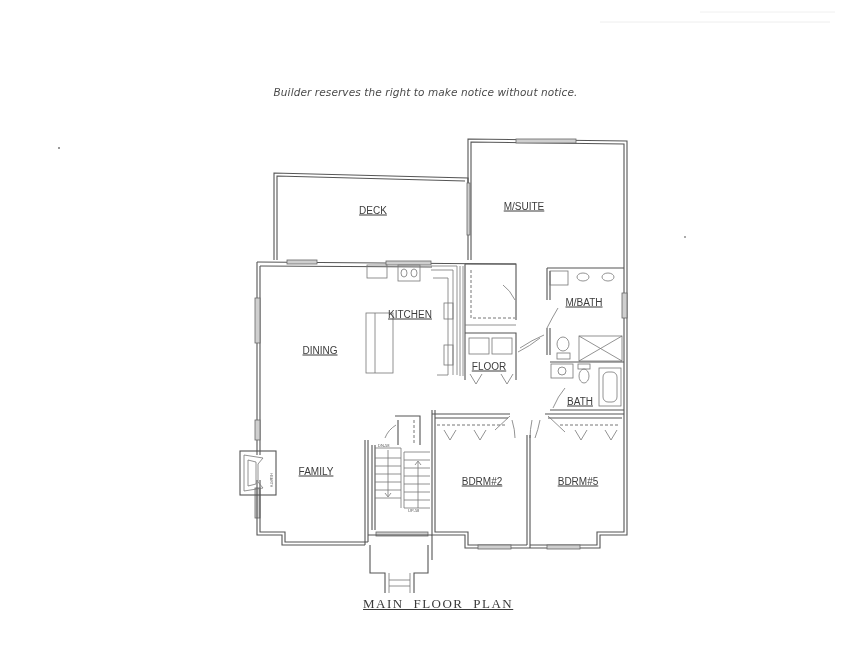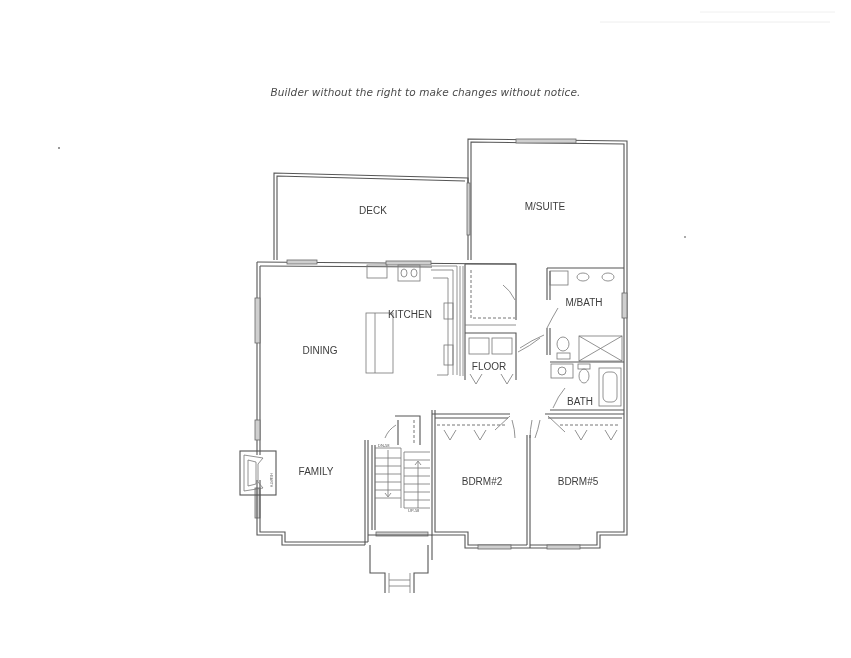--- a/index.html
+++ b/index.html
@@ -10,35 +10,35 @@
       font-family: "DejaVu Sans", sans-serif; font-size: 10.5px; font-style: italic;
       color: #4a4a4a; letter-spacing: 0.1px;
     }
     .plan-title {
       position: absolute; left: 363px; top: 596px;
       font-family: "Liberation Serif", serif; font-size: 13px; color: #3a3a3a;
       letter-spacing: 1.5px; text-decoration: underline; word-spacing: 5px;
     }
     .room-label {
       position: absolute; font-family: "Liberation Sans", sans-serif; font-size: 10px;
-      color: #3d3d3d; white-space: nowrap;
+      color: #3d3d3d; text-decoration: underline; white-space: nowrap;
       transform: translate(-50%, -50%);
     }
     svg text { font-family: "Liberation Sans", sans-serif; }
     .w { fill: none; stroke: #555; stroke-width: 1.1; }
     .t { fill: none; stroke: #777; stroke-width: 0.8; }
     .win { fill: #cfcfcf; stroke: #666; stroke-width: 0.8; }
     .dash { fill: none; stroke: #666; stroke-width: 0.9; stroke-dasharray: 3 2; }
   </style>
 </head>
 <body>
 
 <div id="stage">
 
-  <div class="disclaimer">Builder without the right to make changes without notice.</div>
+  <div class="disclaimer">Builder reserves the right to make notice without notice.</div>
 
   <svg width="851" height="658" viewBox="0 0 851 658" style="position:absolute;left:0;top:0;">
 
     <g>
       <line x1="600" y1="22" x2="830" y2="22" stroke="#eee" stroke-width="1"></line>
       <line x1="700" y1="12" x2="835" y2="12" stroke="#f0f0f0" stroke-width="1"></line>
       <rect x="58" y="147" width="2" height="2" fill="#999"></rect>
       <rect x="684" y="236" width="2" height="2" fill="#aaa"></rect>
     </g>
 
@@ -196,23 +196,24 @@
 
     <g>
       <rect class="w" x="240" y="451" width="36" height="44"></rect>
       <path class="t" d="M244 455 L263 458 L258 464 L258 482 L263 488 L244 491 Z"></path>
       <path class="t" d="M248 460 L256 462 L256 484 L248 486 Z"></path>
       <text x="270" y="473" font-size="3.5" fill="#555" transform="rotate(90 270 473)">HEARTH</text>
     </g>
   </svg>
 
   <div class="room-label" style="left:373px;top:210px;">DECK</div>
-  <div class="room-label" style="left:545px;top:206px;">M/SUITE</div>
+  <div class="room-label" style="left:524px;top:206px;">M/SUITE</div>
   <div class="room-label" style="left:410px;top:314px;">KITCHEN</div>
   <div class="room-label" style="left:320px;top:323px;margin-top:27px;">DINING</div>
   <div class="room-label" style="left:584px;top:302px;">M/BATH</div>
   <div class="room-label" style="left:489px;top:366px;">FLOOR</div>
   <div class="room-label" style="left:580px;top:401px;">BATH</div>
   <div class="room-label" style="left:316px;top:471px;">FAMILY</div>
   <div class="room-label" style="left:482px;top:481px;text-align:center;">BDRM#2</div>
   <div class="room-label" style="left:578px;top:481px;">BDRM#5</div>
 
+  <div class="plan-title">MAIN FLOOR PLAN</div>
 </div>
 
 </body></html>

